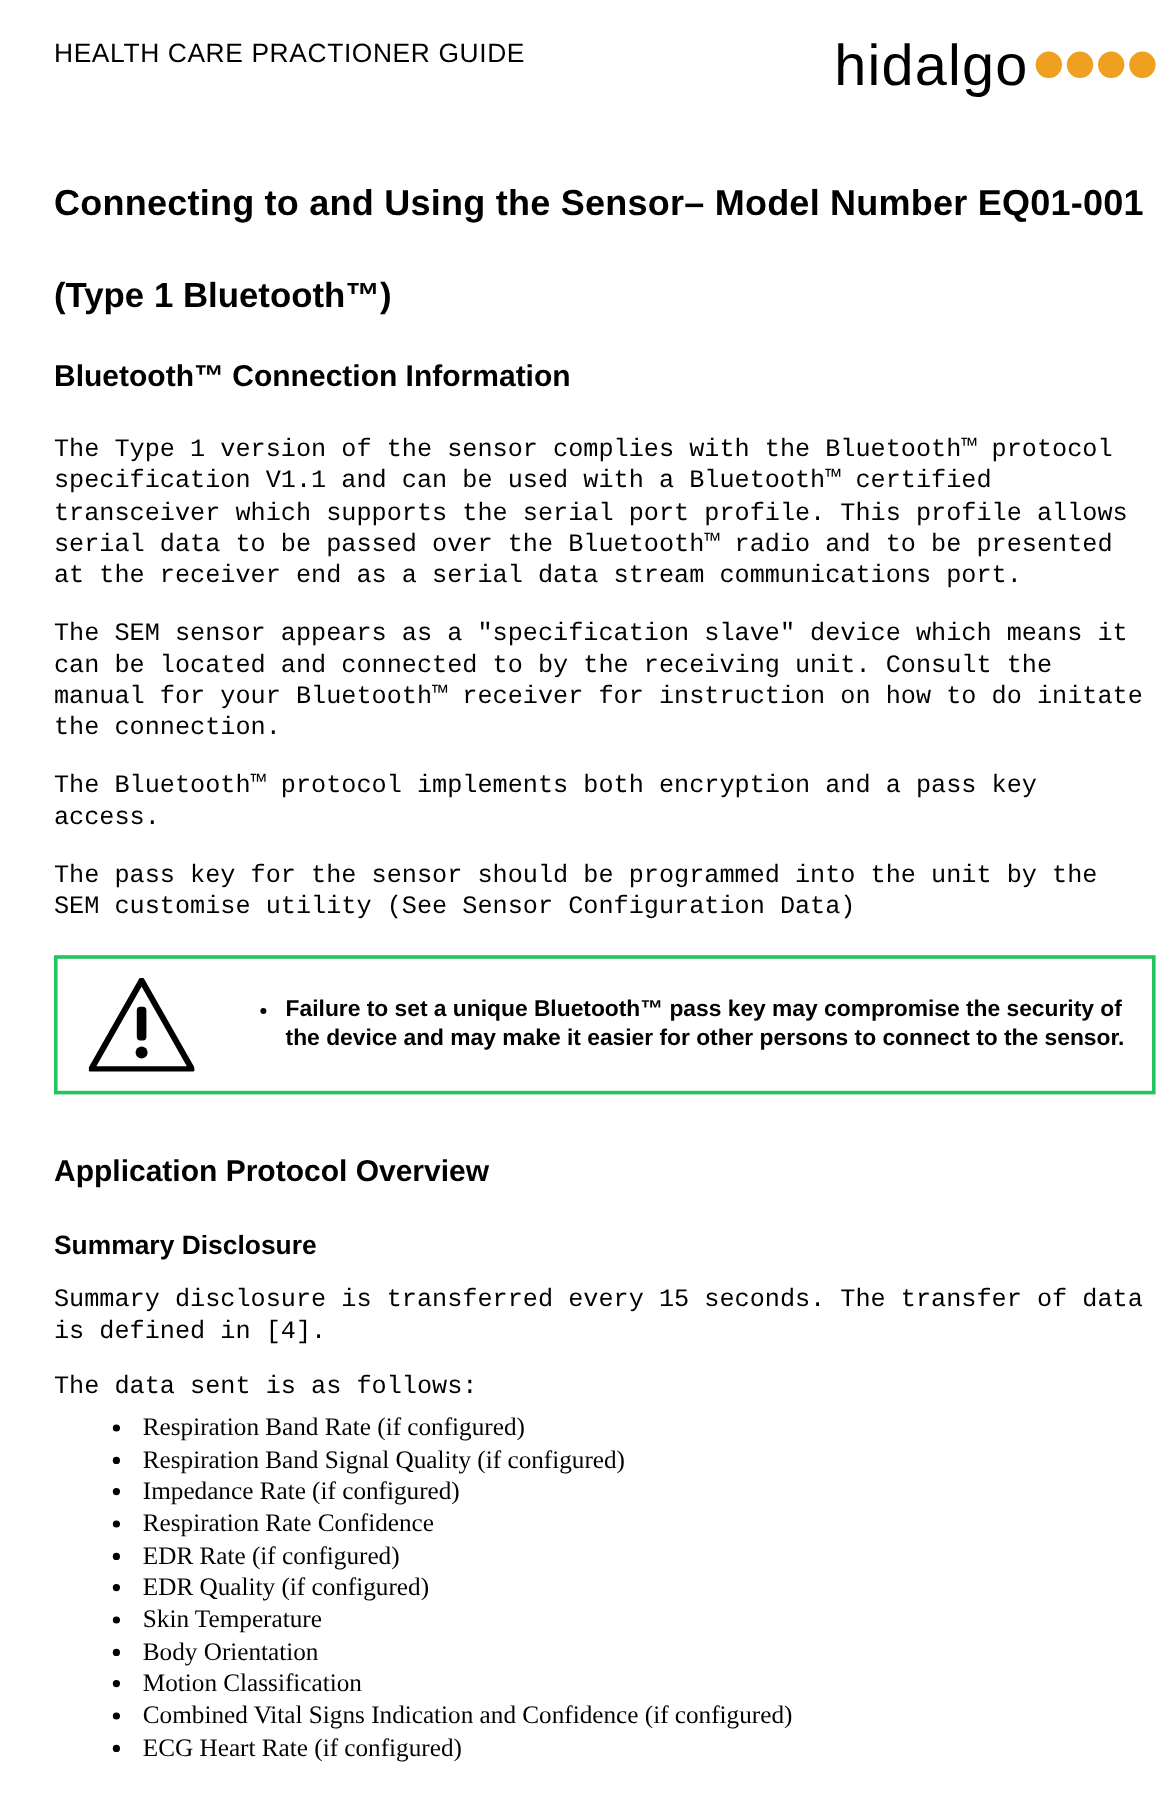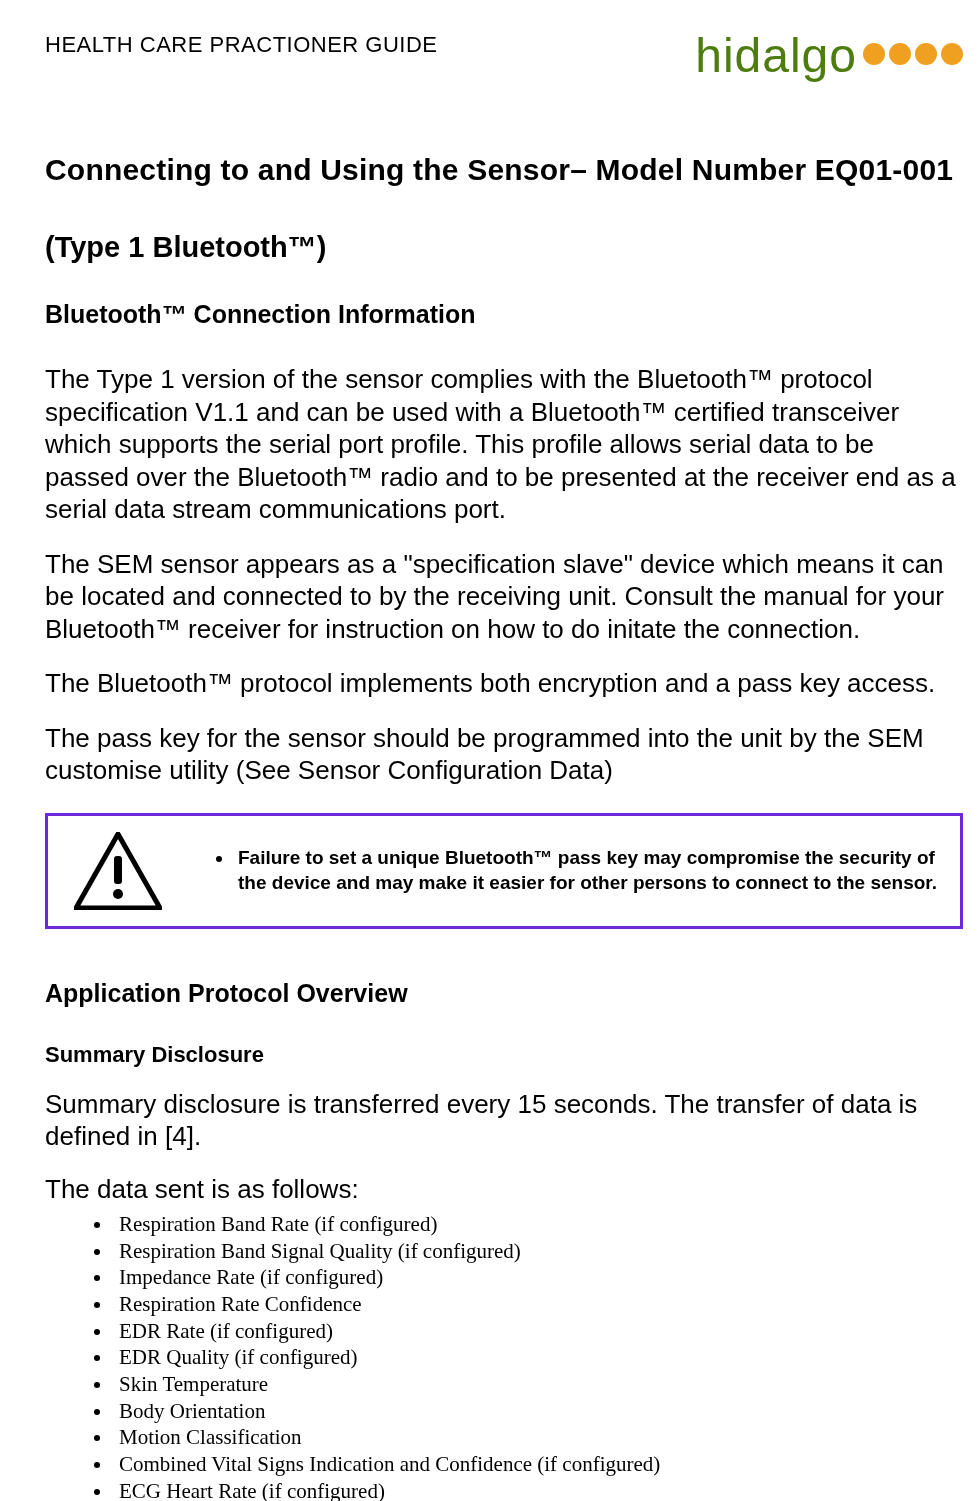--- a/index.html
+++ b/index.html
@@ -33,21 +33,21 @@
   }
   .logo {
     display: flex;
     align-items: center;
     gap: 4px;
   }
   .logo-text {
     font-size: 48px;
     font-weight: 400;
     letter-spacing: 1px;
-    color: #4d7c0f;
+    color: #000000;
     font-family: "Century Gothic", "Futura", sans-serif;
   }
   .logo-dots {
     display: flex;
     gap: 4px;
     margin-left: 2px;
     padding-bottom: 4px;
   }
   .dot {
     width: 22px;
@@ -70,26 +70,27 @@
     font-size: 25px;
     font-weight: bold;
     margin: 0 0 34px 0;
   }
   h4 {
     font-size: 22px;
     font-weight: bold;
     margin: 0 0 20px 0;
   }
   p {
-    font-size: 26px;
+    font-size: 21px;
     line-height: 1.25;
     margin: 0 0 22px 0;
+    font-family: Liberation Mono, monospace;
   }
   .callout {
-    border: 3px solid #6d28d9;
+    border: 3px solid #22c55e;
     display: flex;
     align-items: center;
     padding: 16px 10px 16px 10px;
     margin: 4px 0 50px 0;
   }
   .callout-icon {
     width: 120px;
     flex: 0 0 120px;
     display: flex;
     justify-content: center;

